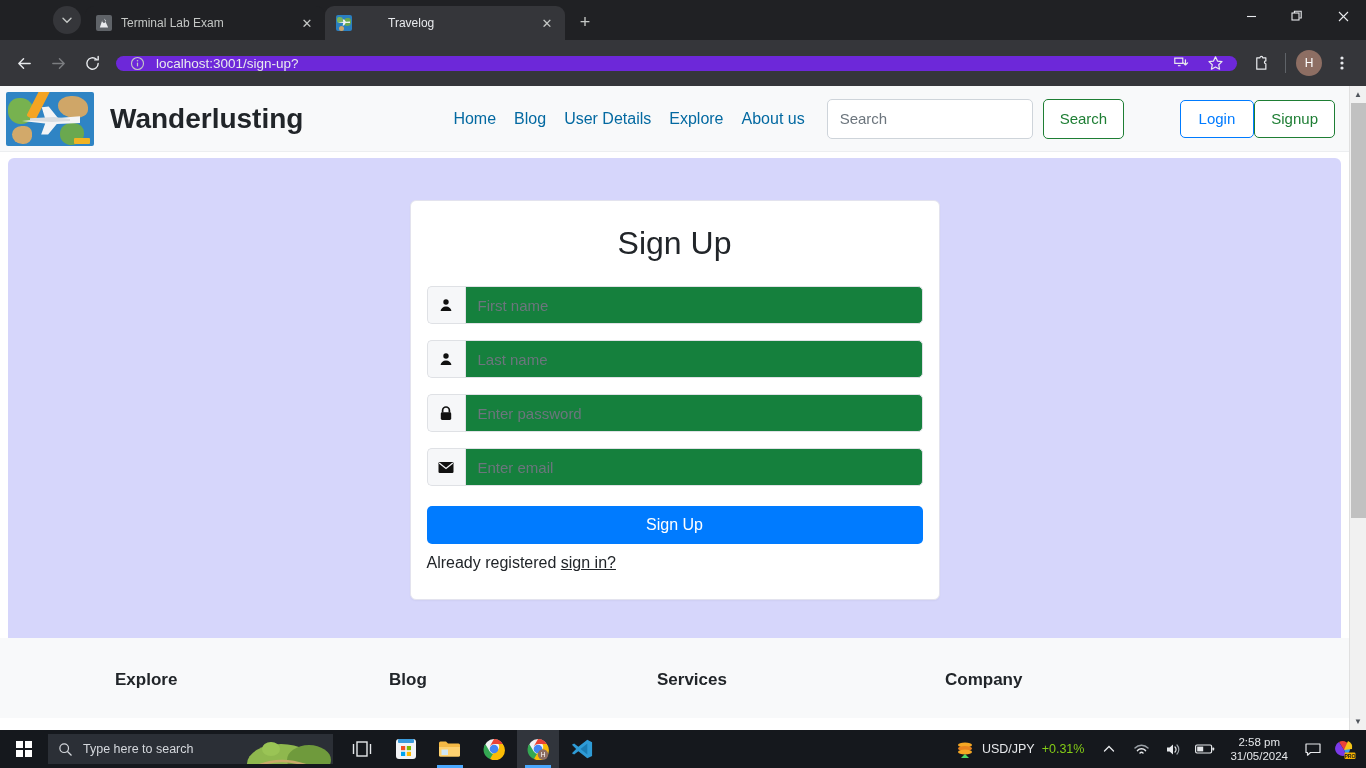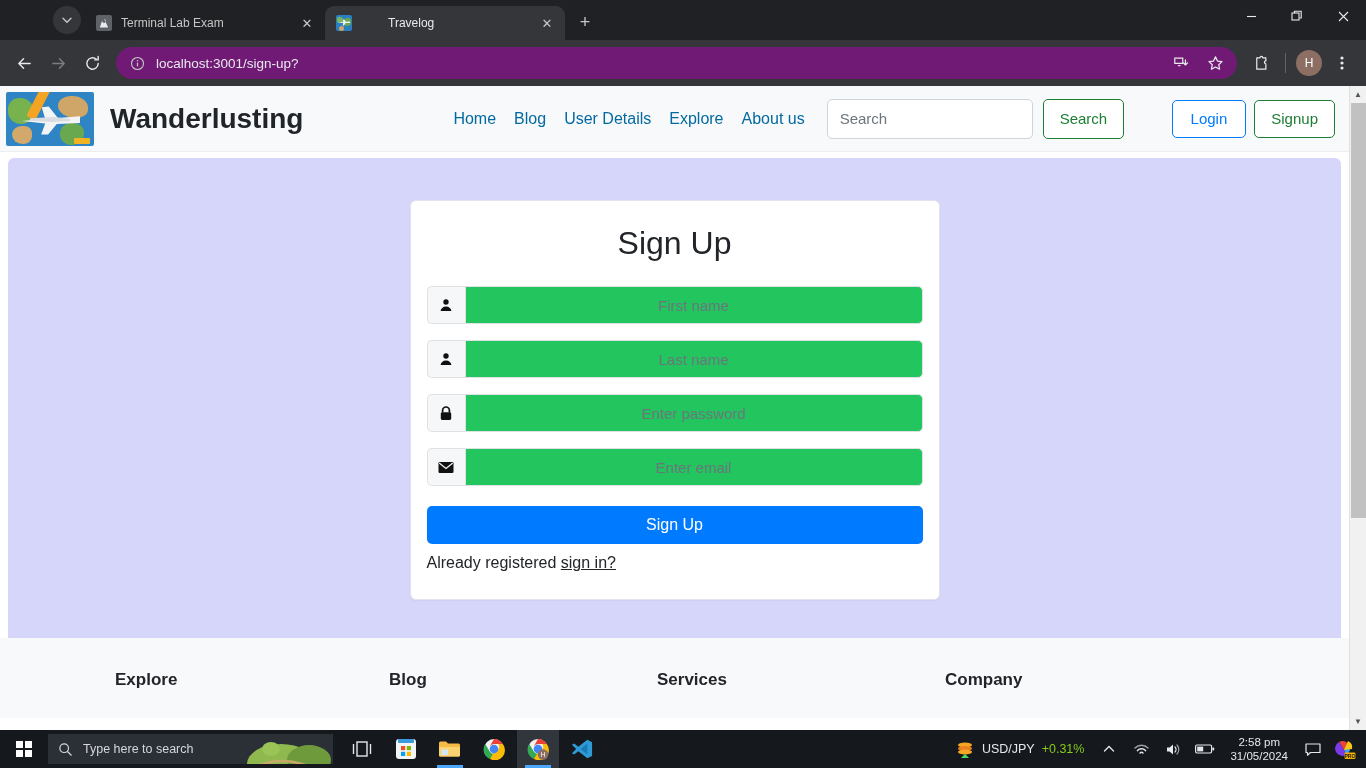--- a/index.html
+++ b/index.html
@@ -71,21 +71,21 @@
   .toolbar {
     height: 46px; background: #35363a; display: flex; align-items: center;
     padding: 0 8px; gap: 2px;
   }
   .tb-btn {
     width: 32px; height: 32px; border-radius: 50%; flex: none;
     display: flex; align-items: center; justify-content: center; color: #e8eaed;
   }
   .tb-btn.dim { color: #7b7d80; }
   .omnibox {
-    flex: 1; height: 32px; background: #701a75; border-radius: 16px;
+    flex: 1; height: 15px; background: #6d28d9; border-radius: 16px;
     display: flex; align-items: center; padding: 0 6px 0 10px; margin: 0 6px;
     min-width: 0;
   }
   .omni-info {
     width: 22px; height: 22px; flex: none; display: flex; align-items: center; justify-content: center;
     color: #c4c7c5; margin-right: 8px;
   }
   .omni-url {
     font-size: 13.5px; color: #e8eaed; white-space: nowrap; overflow: hidden;
     text-overflow: ellipsis; flex: 1;
@@ -148,21 +148,21 @@
   .btn-outline-green {
     height: 40px; padding: 0 16px; margin-left: 10px; border: 1px solid #1e7e34;
     background: #fff; color: #1e7e34; border-radius: 5px; font-size: 15px;
     font-family: "Liberation Sans", sans-serif; white-space: nowrap;
   }
   .btn-outline-blue {
     height: 38px; padding: 0 18px; border: 1px solid #007bff;
     background: #fff; color: #007bff; border-radius: 5px; font-size: 15px;
     font-family: "Liberation Sans", sans-serif; white-space: nowrap;
   }
-  .auth-group { display: flex; align-items: center; gap: 8px; margin-left: auto; padding-right: 14px; }
+  .auth-group { display: flex; align-items: center; gap: 0; margin-left: auto; padding-right: 14px; }
 
   .lavender {
     margin: 6px 8px 0 8px; background: #d6d6fb; height: 480px;
     border-radius: 6px 6px 0 0; display: flex; justify-content: center;
     padding-top: 42px;
   }
   .card {
     width: 530px; background: #ffffff; border: 1px solid #e3e3ee;
     border-radius: 6px; padding: 24px 16px 40px 16px;
     box-shadow: 0 1px 2px rgba(0,0,0,0.04);
@@ -176,22 +176,22 @@
     display: flex; align-items: stretch; height: 38px; margin-bottom: 16px;
   }
   .ig-icon {
     width: 38px; flex: none; background: #f6f7f9; border: 1px solid #dfe1e5;
     border-right: none; border-radius: 5px 0 0 5px;
     display: flex; align-items: center; justify-content: center;
     color: #111; font-size: 15px;
   }
   .ig-field {
     flex: 1; border: 1px solid #dfe1e5; border-radius: 0 5px 5px 0;
-    padding: 16px 12px; font-size: 15px; color: #212529; background: #22c55e;
-    font-family: "Liberation Sans", sans-serif; min-width: 0; text-align: center;
+    padding: 16px 12px; font-size: 15px; color: #212529; background: #15803d;
+    font-family: "Liberation Sans", sans-serif; min-width: 0;
   }
   .ig-field::placeholder { color: #6c757d; }
   .btn-signup-primary {
     width: 100%; height: 38px; background: #007bff; color: #fff; border: none;
     border-radius: 5px; font-size: 16px; font-family: "Liberation Sans", sans-serif;
     margin-top: 4px; margin-bottom: 10px;
   }
   .already { font-size: 16px; color: #212529; }
   .already a { color: #212529; text-decoration: underline; }
 

